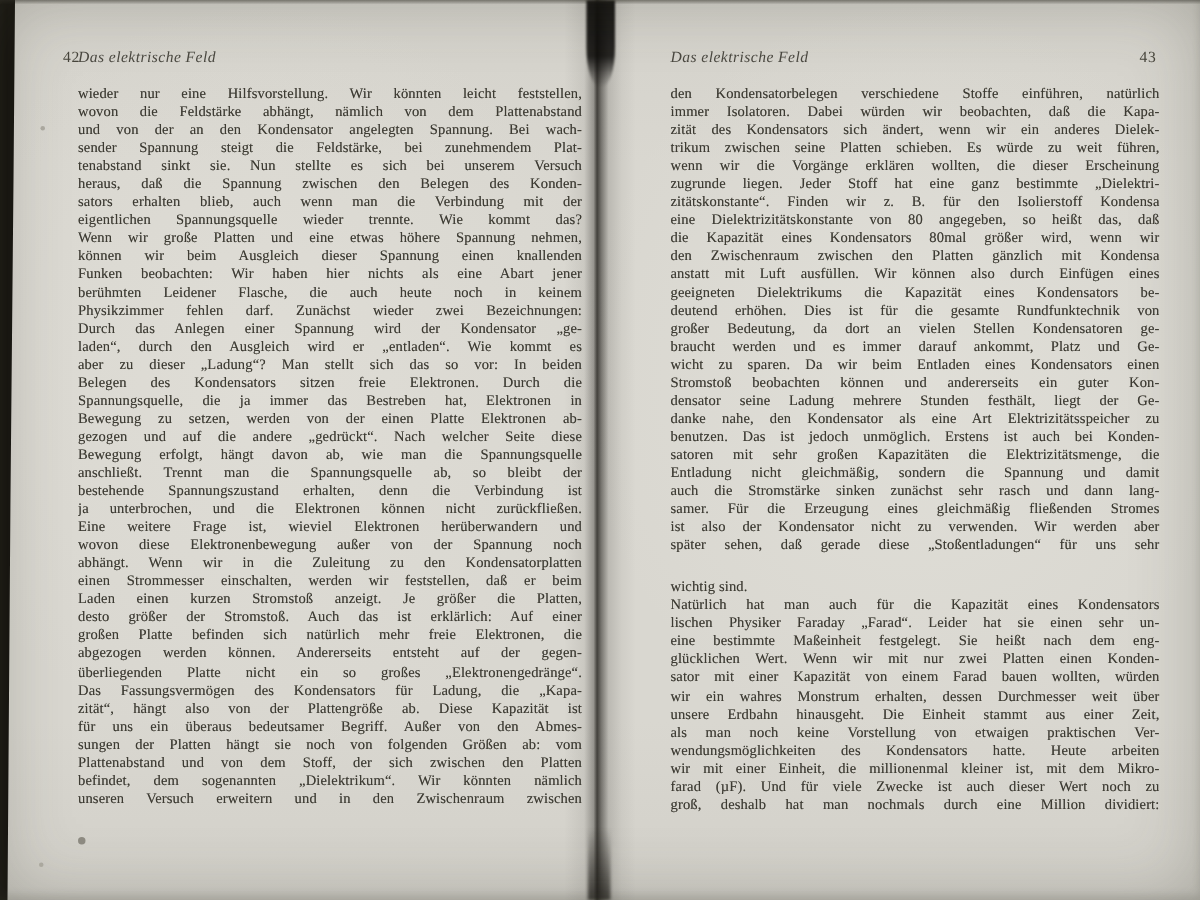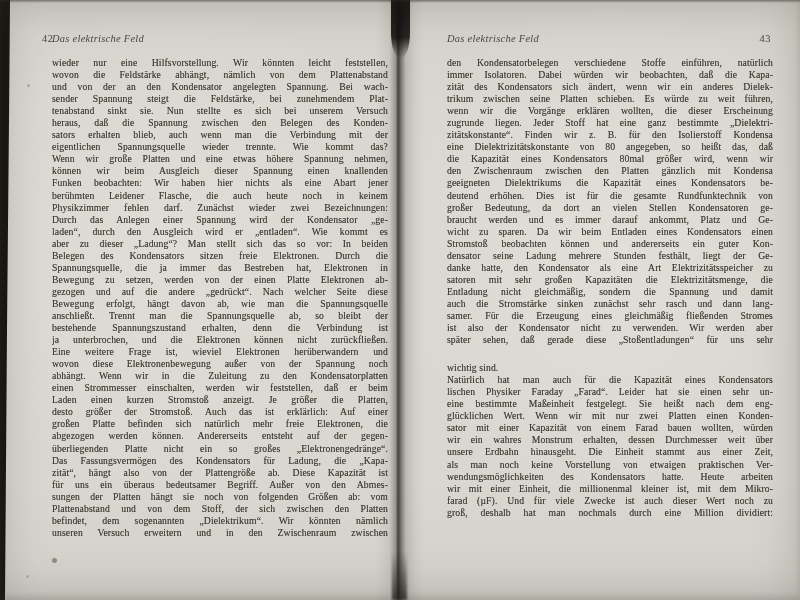--- a/index.html
+++ b/index.html
@@ -147,28 +147,30 @@
         <div class="tline">den Kondensatorbelegen verschiedene Stoffe einführen, natürlich</div>
         <div class="tline">immer Isolatoren. Dabei würden wir beobachten, daß die Kapa-</div>
         <div class="tline">zität des Kondensators sich ändert, wenn wir ein anderes Dielek-</div>
         <div class="tline">trikum zwischen seine Platten schieben. Es würde zu weit führen,</div>
         <div class="tline">wenn wir die Vorgänge erklären wollten, die dieser Erscheinung</div>
         <div class="tline">zugrunde liegen. Jeder Stoff hat eine ganz bestimmte „Dielektri-</div>
         <div class="tline">zitätskonstante“. Finden wir z. B. für den Isolierstoff Kondensa</div>
         <div class="tline">eine Dielektrizitätskonstante von 80 angegeben, so heißt das, daß</div>
         <div class="tline">die Kapazität eines Kondensators 80mal größer wird, wenn wir</div>
         <div class="tline">den Zwischenraum zwischen den Platten gänzlich mit Kondensa</div>
+        <div class="tline">anstatt mit Luft ausfüllen. Wir können also durch Einfügen eines</div>
         <div class="tline">geeigneten Dielektrikums die Kapazität eines Kondensators be-</div>
         <div class="tline">deutend erhöhen. Dies ist für die gesamte Rundfunktechnik von</div>
         <div class="tline">großer Bedeutung, da dort an vielen Stellen Kondensatoren ge-</div>
         <div class="tline">braucht werden und es immer darauf ankommt, Platz und Ge-</div>
         <div class="tline">wicht zu sparen. Da wir beim Entladen eines Kondensators einen</div>
         <div class="tline">Stromstoß beobachten können und andererseits ein guter Kon-</div>
         <div class="tline">densator seine Ladung mehrere Stunden festhält, liegt der Ge-</div>
-        <div class="tline">danke hatte, den Kondensator als eine Art Elektrizitätsspeicher zu</div>
+        <div class="tline">danke nahe, den Kondensator als eine Art Elektrizitätsspeicher zu</div>
+        <div class="tline">benutzen. Das ist jedoch unmöglich. Erstens ist auch bei Konden-</div>
         <div class="tline">satoren mit sehr großen Kapazitäten die Elektrizitätsmenge, die</div>
         <div class="tline">Entladung nicht gleichmäßig, sondern die Spannung und damit</div>
         <div class="tline">auch die Stromstärke sinken zunächst sehr rasch und dann lang-</div>
         <div class="tline">samer. Für die Erzeugung eines gleichmäßig fließenden Stromes</div>
         <div class="tline">ist also der Kondensator nicht zu verwenden. Wir werden aber</div>
         <div class="tline">später sehen, daß gerade diese „Stoßentladungen“ für uns sehr</div>
         <div class="tline flush">wichtig sind.</div>
         <div class="tline">Natürlich hat man auch für die Kapazität eines Kondensators</div>
         <div class="tline">lischen Physiker Faraday „Farad“. Leider hat sie einen sehr un-</div>
         <div class="tline">eine bestimmte Maßeinheit festgelegt. Sie heißt nach dem eng-</div>

